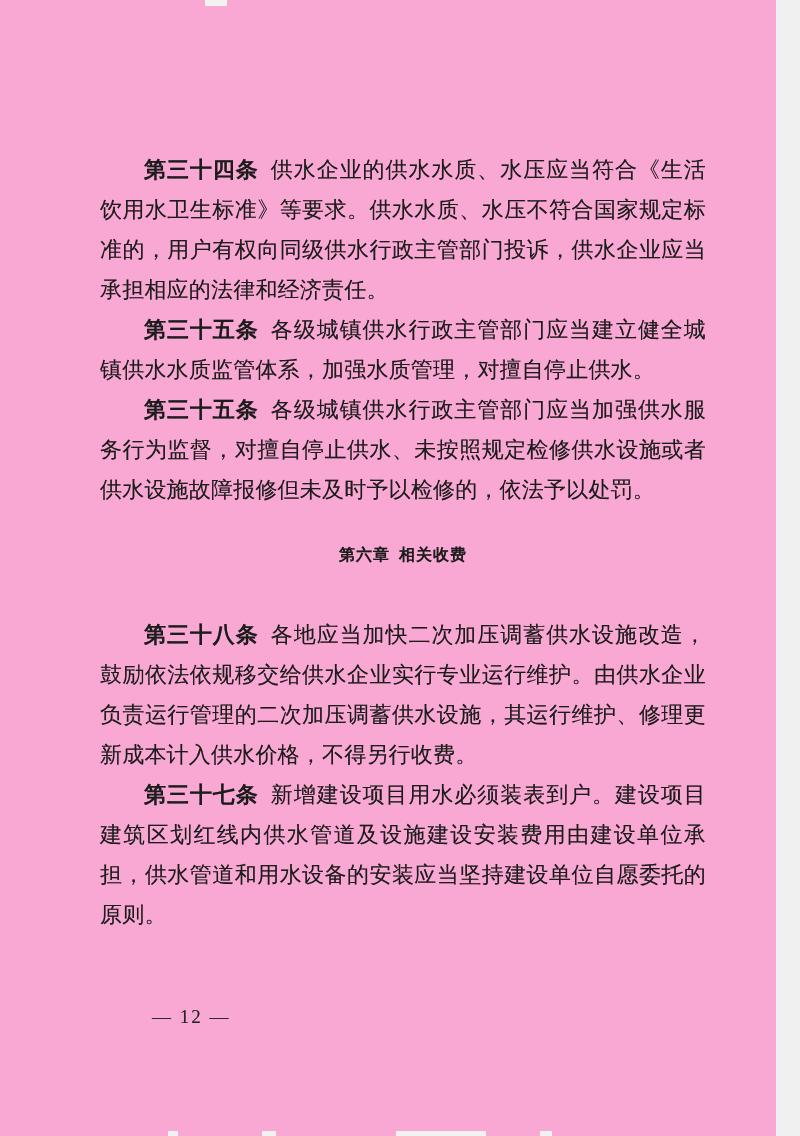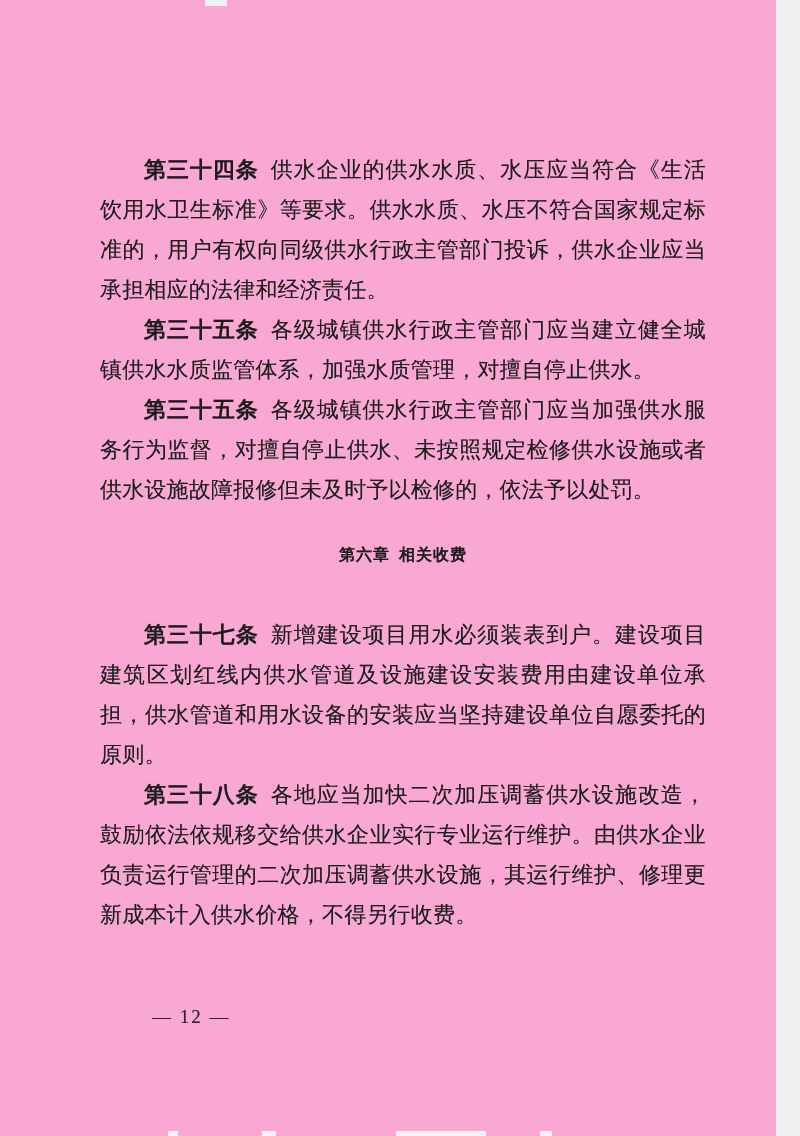--- a/index.html
+++ b/index.html
@@ -79,23 +79,23 @@
   <div class="content">
 
     <p class="para"><b class="head">第三十四条</b><span>供水企业的供水水质、水压应当符合《生活饮用水卫生标准》等要求。供水水质、水压不符合国家规定标准的，用户有权向同级供水行政主管部门投诉，供水企业应当承担相应的法律和经济责任。</span></p>
 
     <p class="para"><b class="head">第三十五条</b><span>各级城镇供水行政主管部门应当建立健全城镇供水水质监管体系，加强水质管理，对擅自停止供水。</span></p>
 
     <p class="para"><b class="head">第三十五条</b><span>各级城镇供水行政主管部门应当加强供水服务行为监督，对擅自停止供水、未按照规定检修供水设施或者供水设施故障报修但未及时予以检修的，依法予以处罚。</span></p>
 
     <h2 class="chapter"><span class="chapter-no">第六章</span><span>相关收费</span></h2>
 
+    <p class="para"><b class="head">第三十八条</b><span>各地应当加快二次加压调蓄供水设施改造，鼓励依法依规移交给供水企业实行专业运行维护。由供水企业负责运行管理的二次加压调蓄供水设施，其运行维护、修理更新成本计入供水价格，不得另行收费。</span></p>
+
     <p class="para"><b class="head">第三十七条</b><span>新增建设项目用水必须装表到户。建设项目建筑区划红线内供水管道及设施建设安装费用由建设单位承担，供水管道和用水设备的安装应当坚持建设单位自愿委托的原则。</span></p>
-
-    <p class="para"><b class="head">第三十八条</b><span>各地应当加快二次加压调蓄供水设施改造，鼓励依法依规移交给供水企业实行专业运行维护。由供水企业负责运行管理的二次加压调蓄供水设施，其运行维护、修理更新成本计入供水价格，不得另行收费。</span></p>
 
 
   </div>
 
   <div class="page-number">— 12 —</div>
 
   <div class="artifact a-b1"></div>
   <div class="artifact a-b2"></div>
   <div class="artifact a-b3"></div>
   <div class="artifact a-b4"></div>

